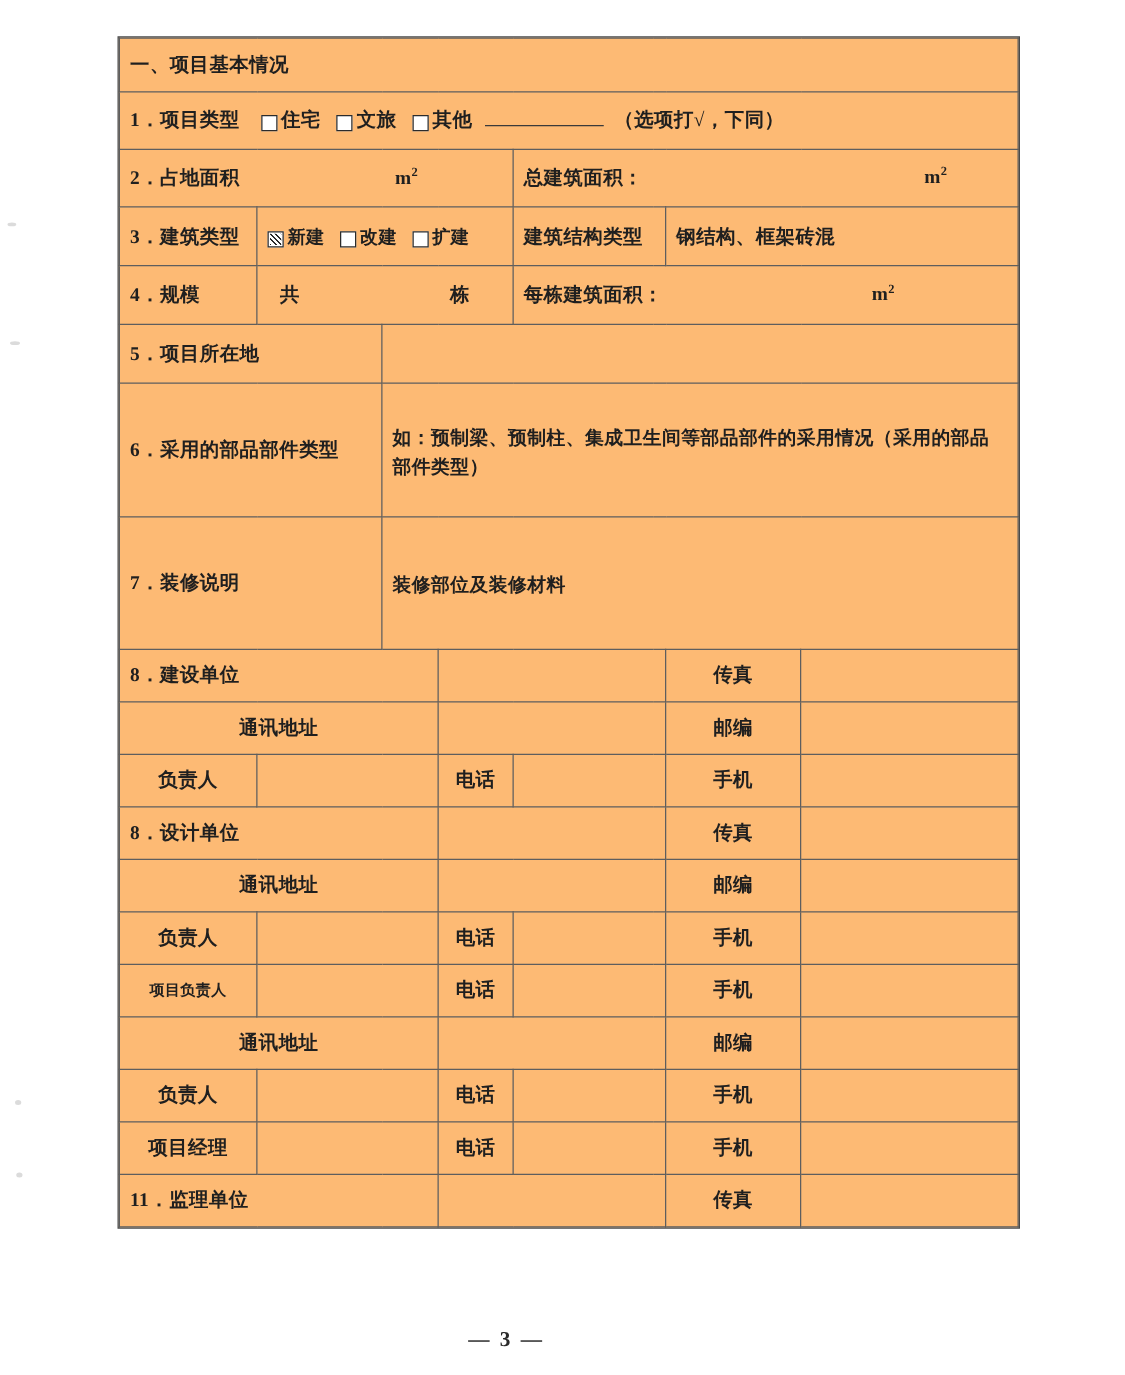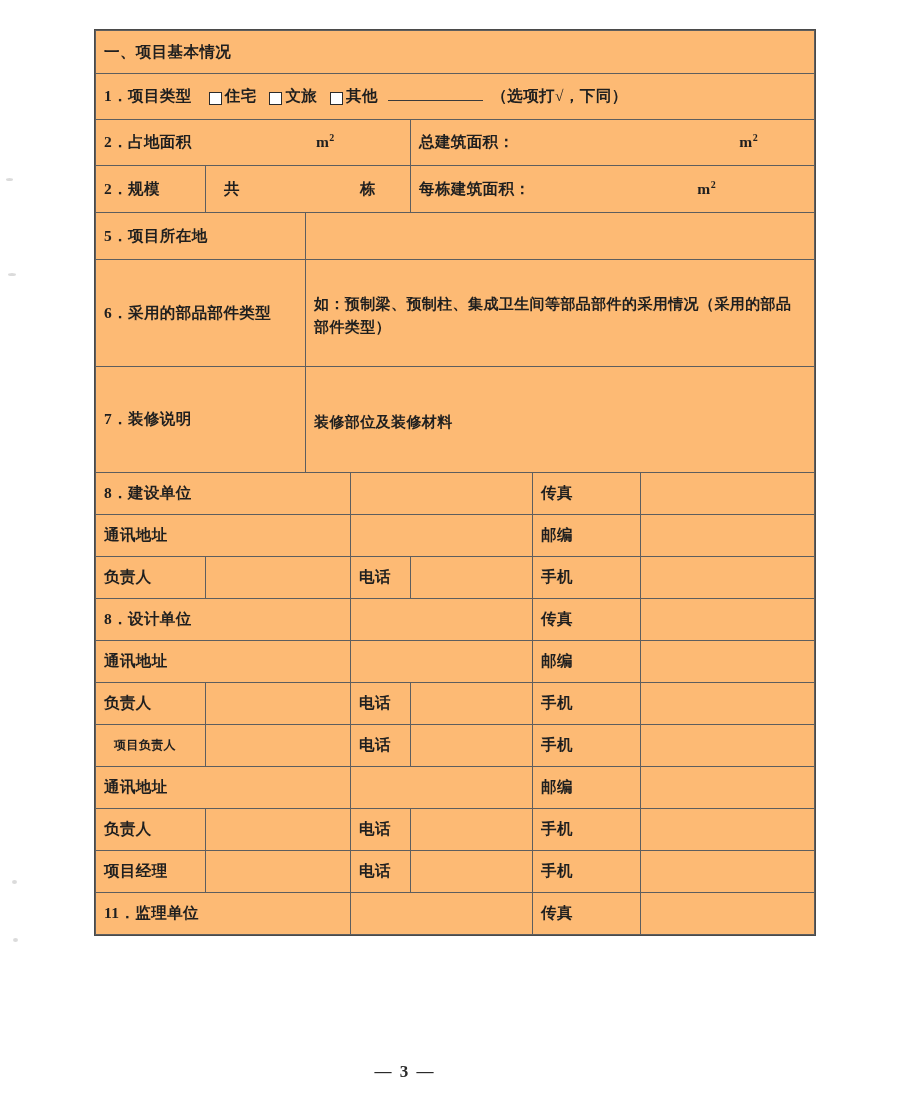--- a/index.html
+++ b/index.html
@@ -104,21 +104,21 @@
   }
   .unit-right2 {
     float: right;
     margin-right: 90px;
   }
   .unit-mid {
     display: inline-block;
     margin-left: 120px;
   }
 
-  .center { text-align: left; margin-left: 12px; }
+  .center { text-align: center; margin-left: 12px; }
 
   .desc {
     font-weight: bold;
     line-height: 1.55;
     font-size: 15px;
     display: block;
     padding-top: 6px;
   }
 
   .pagenum {
@@ -180,23 +180,37 @@
       <td colspan="4">
         <span>2．占地面积</span>
         <span class="unit-mid"><span>m</span><span class="sup">2</span></span>
       </td>
       <td colspan="4">
         <span>总建筑面积：</span>
         <span class="unit-right"><span>m</span><span class="sup">2</span></span>
       </td>
     </tr>
 
-
     <tr class="r-46">
-      <td>2．规模</td>
+      <td>3．建筑类型</td>
+      <td colspan="3">
+        <span class="nowrap" style="font-size:14.5px;">
+          <span class="chk checked"></span><span>新建</span>
+          &nbsp;
+          <span class="chk"></span><span>改建</span>
+          &nbsp;
+          <span class="chk"></span><span>扩建</span>
+        </span>
+      </td>
+      <td colspan="2">建筑结构类型</td>
+      <td colspan="2">钢结构、框架砖混</td>
+    </tr>
+
+    <tr class="r-46">
+      <td>4．规模</td>
       <td colspan="3">
         <span style="margin-left:10px;">共</span>
         <span style="float:right;margin-right:26px;">栋</span>
       </td>
       <td colspan="4">
         <span>每栋建筑面积：</span>
         <span class="unit-right2"><span>m</span><span class="sup">2</span></span>
       </td>
     </tr>
 

